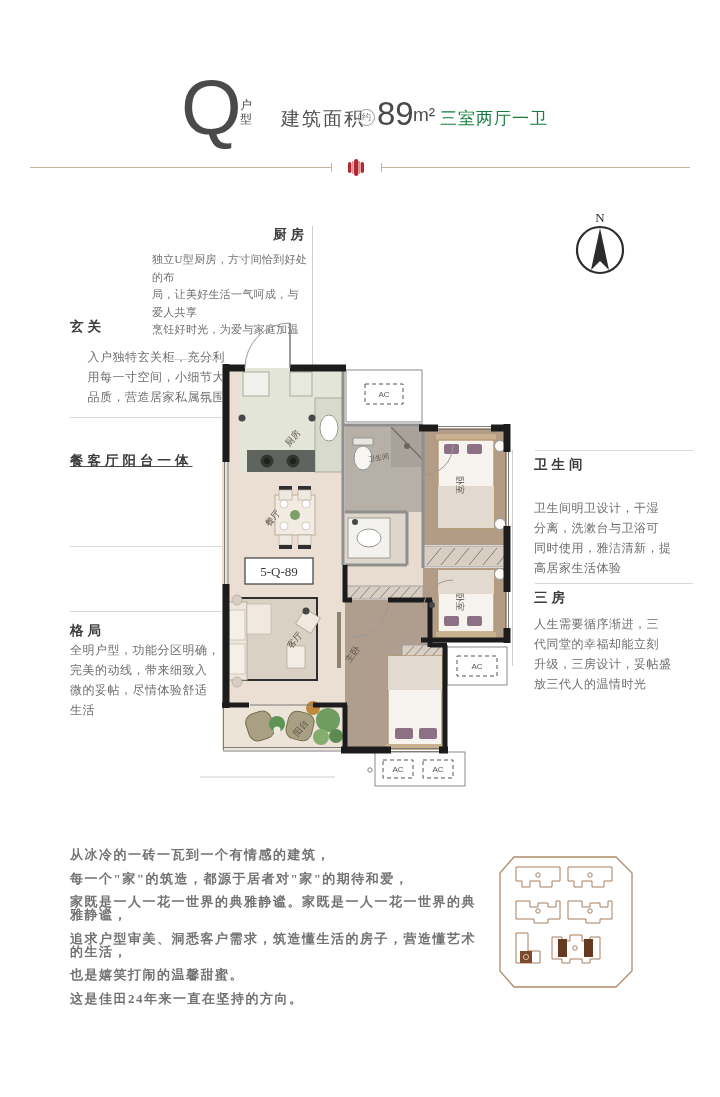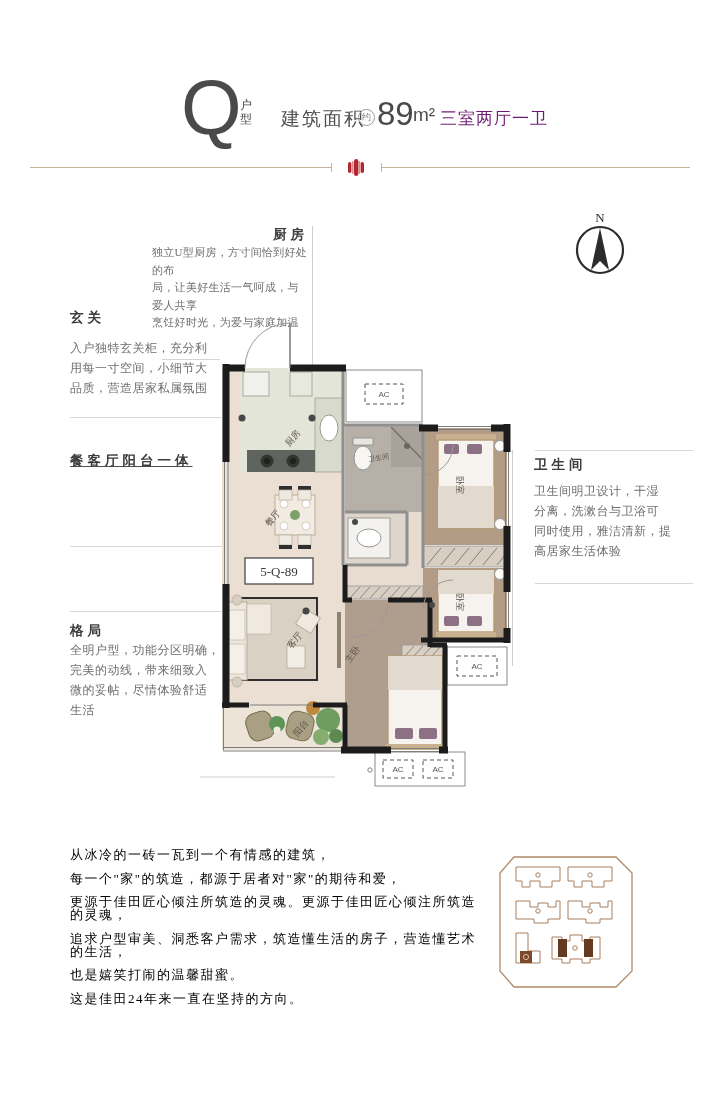--- a/index.html
+++ b/index.html
@@ -8,33 +8,33 @@
   .abs{position:absolute;}
   .pre{white-space:pre-line;}
   
   .q-letter{font-size:78px;line-height:78px;font-weight:400;color:#4a4a4a;letter-spacing:0;}
   .q-type{font-size:12px;line-height:14px;color:#4a4a4a;letter-spacing:1px;}
   .area-label{font-size:19px;letter-spacing:2px;color:#4f4f4f;}
   .approx-circle{display:inline-block;width:15px;height:15px;border:1px solid #9a9a9a;border-radius:50%;
        font-size:9px;line-height:15px;text-align:center;color:#777;}
   .area-value{font-size:33px;font-weight:500;color:#4a4a4a;}
   .area-unit{font-size:19px;color:#4f4f4f;}
-  .rooms-summary{font-size:17px;letter-spacing:1px;color:#701a75;}
+  .rooms-summary{font-size:17px;letter-spacing:1px;color:#15803d;}
   .hline{height:1px;background:#c9b299;}
   .vtick{width:1px;height:9px;background:#c9b299;}
   
   .ann-title{font-size:13.5px;font-weight:bold;letter-spacing:4px;color:#3c3c3c;}
   .ann-body{font-size:12px;line-height:20px;color:#6e6e6e;letter-spacing:0.5px;}
   .ann-body-sm{font-size:11px;line-height:17.5px;color:#6e6e6e;letter-spacing:0.3px;}
   .divider{height:1px;background:#d8d8d8;}
   .leader-v{width:1px;background:#cfcfcf;}
   .leader-h{height:1px;background:#d5d5d5;}
   
   .manifesto p{margin:0 0 10.5px 0;font-family:"Liberation Serif","DejaVu Serif",serif;
-       font-size:13px;line-height:13px;color:#000000;letter-spacing:1.5px;}
+       font-size:13px;line-height:13px;color:#737373;letter-spacing:1.5px;font-weight:bold;}
   svg text{font-family:"Liberation Sans","DejaVu Sans",sans-serif;}
   .plan-label{font-size:9px;fill:#5c544a;}
   .plan-label-sm{font-size:7px;fill:#5c544a;}
   .ac-label{font-size:8px;fill:#555;}
   .unit-code{font-family:"Liberation Serif","DejaVu Serif",serif;font-size:13px;fill:#3a3a3a;}
   .compass-n{font-family:"Liberation Serif","DejaVu Serif",serif;font-size:13px;fill:#2c2c2c;}
 </style>
 </head>
 <body>
 
@@ -66,29 +66,29 @@
   <div class="abs" style="left:570px;top:208px;width:60px;height:72px;">
     <svg width="60" height="72" viewBox="0 0 60 72">
       <text x="30" y="14" text-anchor="middle" class="compass-n">N</text>
       <circle cx="30" cy="42" r="23" fill="none" stroke="#2c2c2c" stroke-width="2.2"></circle>
       <path d="M30 20 L39 62 L30 53 L21 62 Z" fill="#2c2c2c"></path>
     </svg>
   </div>
 
   <div class="abs" style="left:152px;top:226px;width:156px;">
     <div class="ann-title" style="text-align:right;">厨房</div>
-    <div class="ann-body-sm pre" style="margin-top:0;font-family:Liberation Serif, serif;">独立U型厨房，方寸间恰到好处的布
+    <div class="ann-body-sm pre" style="margin-top:7px;font-family:Liberation Serif, serif;">独立U型厨房，方寸间恰到好处的布
 局，让美好生活一气呵成，与爱人共享
 烹饪好时光，为爱与家庭加温</div>
   </div>
   <div class="abs leader-v" style="left:312px;top:226px;height:140px;"></div>
 
-  <div class="abs" style="left:70px;top:309px;width:155px;">
+  <div class="abs" style="left:70px;top:318px;width:155px;">
     <div class="ann-title">玄关</div>
-    <div class="ann-body pre" style="margin-top:11px;">入户独特玄关柜，充分利
+    <div class="ann-body pre" style="margin-top:11px;text-align:right;">入户独特玄关柜，充分利
 用每一寸空间，小细节大
 品质，营造居家私属氛围</div>
   </div>
   <div class="abs divider" style="left:70px;top:417px;width:153px;"></div>
   <div class="abs leader-h" style="left:162px;top:359px;width:58px;"></div>
 
   <div class="abs" style="left:70px;top:452px;width:160px;text-decoration:underline;">
     <div class="ann-title">餐客厅阳台一体</div>
   </div>
   <div class="abs divider" style="left:70px;top:546px;width:153px;"></div>
@@ -99,26 +99,33 @@
     <div class="ann-body pre" style="">全明户型，功能分区明确，
 完美的动线，带来细致入
 微的妥帖，尽情体验舒适
 生活</div>
   </div>
 
   <div class="abs leader-v" style="left:512px;top:450px;height:216px;"></div>
   <div class="abs divider" style="left:535px;top:450px;width:158px;"></div>
   <div class="abs" style="left:534px;top:456px;width:162px;">
     <div class="ann-title">卫生间</div>
-    <div class="ann-body pre" style="margin-top:7px;">卫生间明卫设计，干湿
+    <div class="ann-body pre" style="margin-top:24px;">卫生间明卫设计，干湿
 分离，洗漱台与卫浴可
 同时使用，雅洁清新，提
 高居家生活体验</div>
   </div>
   <div class="abs divider" style="left:535px;top:583px;width:158px;"></div>
+  <div class="abs" style="left:534px;top:589px;width:162px;">
+    <div class="ann-title">三房</div>
+    <div class="ann-body pre" style="margin-top:7px;">人生需要循序渐进，三
+代同堂的幸福却能立刻
+升级，三房设计，妥帖盛
+放三代人的温情时光</div>
+  </div>
 
   <svg class="abs" style="left:195px;top:300px;" width="330" height="500" viewBox="0 0 330 500">
 
     <rect x="27" y="68" width="123" height="337" fill="#eadfd2"></rect>
     <rect x="148" y="172" width="80" height="128" fill="#e7dccf"></rect>
     <rect x="45" y="68" width="103" height="104" fill="#e3e5d8"></rect>
     <rect x="150" y="125" width="78" height="87" fill="#b6b0a8"></rect>
     <rect x="196" y="127" width="32" height="40" fill="#a9a29a"></rect>
     <rect x="150" y="212" width="62" height="53" fill="#dcd6cd"></rect>
     <rect x="228" y="128" width="84" height="117" fill="#b29c86"></rect>
@@ -323,21 +330,21 @@
 
     <g>
       <rect x="50" y="258" width="68" height="26" fill="#ffffff" stroke="#4a4a4a" stroke-width="1.3"></rect>
       <text x="84" y="276" text-anchor="middle" class="unit-code">5-Q-89</text>
     </g>
   </svg>
 
   <div class="abs manifesto" style="left:70px;top:848px;width:420px;">
     <p>从冰冷的一砖一瓦到一个有情感的建筑，</p>
     <p>每一个"家"的筑造，都源于居者对"家"的期待和爱，</p>
-    <p>更源于佳田匠心倾注所筑造的灵魂。更源于佳田匠心倾注所筑造的灵魂，</p>
+    <p>家既是一人一花一世界的典雅静谧。家既是一人一花一世界的典雅静谧，</p>
     <p>追求户型审美、洞悉客户需求，筑造懂生活的房子，营造懂艺术的生活，</p>
     <p>也是嬉笑打闹的温馨甜蜜。</p>
     <p>这是佳田24年来一直在坚持的方向。</p>
   </div>
 
   <svg class="abs" style="left:498px;top:853px;" width="140" height="140" viewBox="0 0 140 140">
     <path d="M16,4 H118 L134,20 V118 L118,134 H16 L2,118 V20 Z" fill="#ffffff" stroke="#b08a68" stroke-width="1.3"></path>
     <g fill="#ffffff" stroke="#a87e5e" stroke-width="1">
       <path d="M18,14 h44 v14 h-8 v6 h-12 v-6 h-10 v6 h-8 v-6 h-6 z"></path>
       <path d="M70,14 h44 v14 h-8 v6 h-12 v-6 h-10 v6 h-8 v-6 h-6 z"></path>

